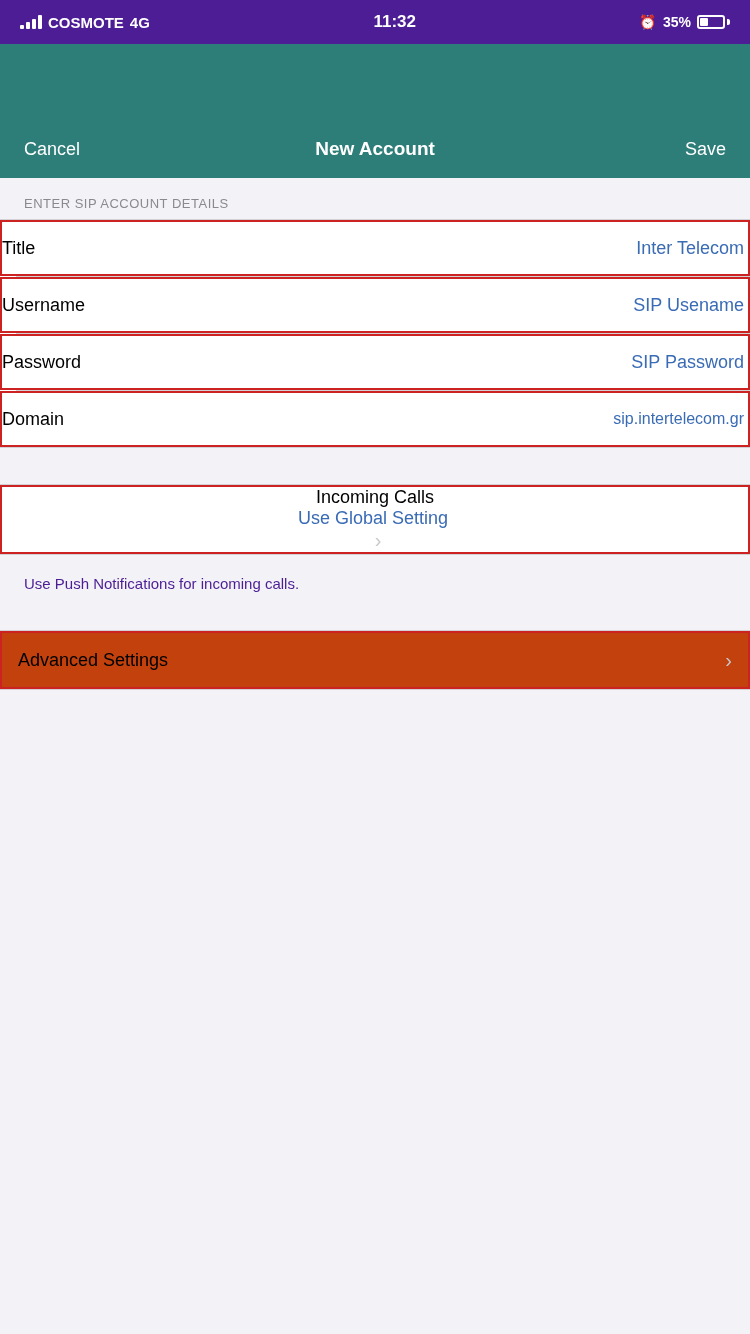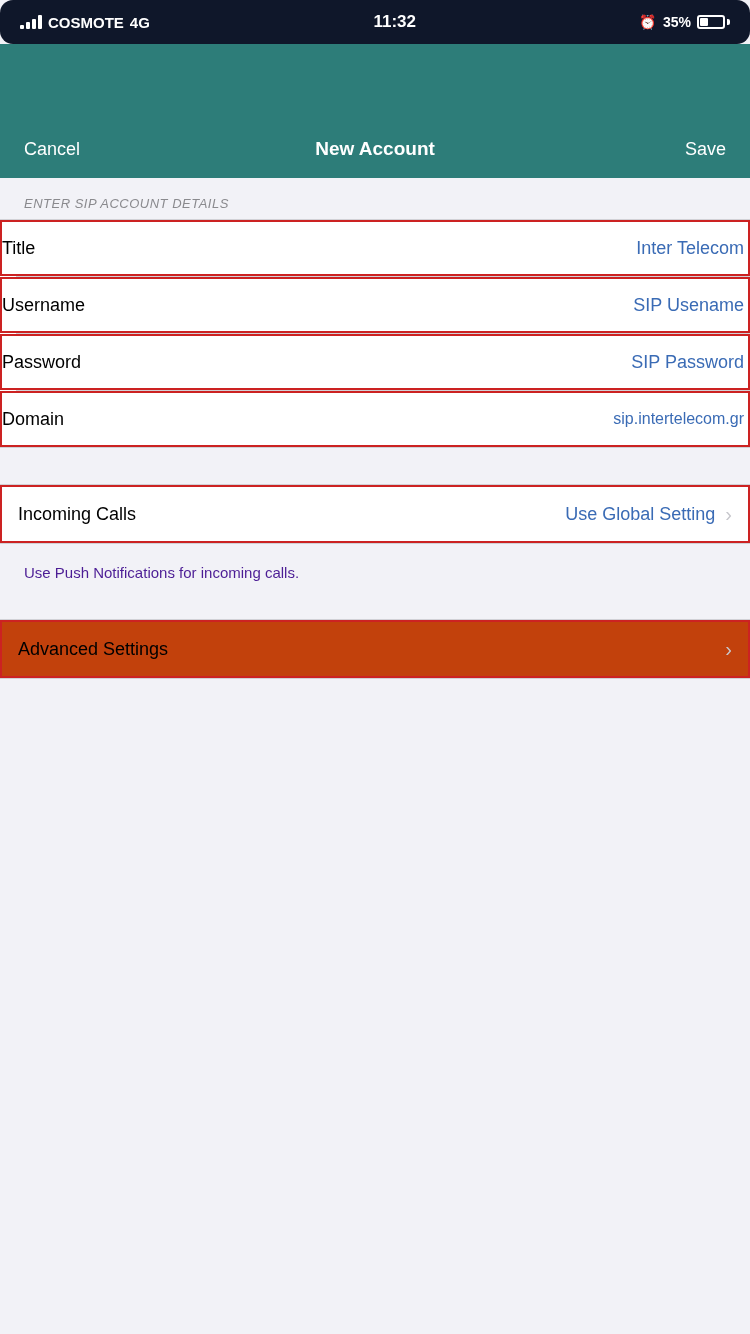--- a/index.html
+++ b/index.html
@@ -7,30 +7,29 @@
     body {
       width: 750px;
       min-height: 1334px;
       font-family: -apple-system, 'Helvetica Neue', Arial, sans-serif;
       background: #f2f2f7;
       overflow-x: hidden;
     }
 
     
     .status-bar {
-      background: #0f172a;
+      background: #4c1d95;
       height: 44px;
       display: flex;
       align-items: center;
       justify-content: space-between;
       padding: 0 20px;
       color: #fff;
       font-size: 15px;
       font-weight: 600;
-      border-radius: 13px;
     }
     .status-left {
       display: flex;
       align-items: center;
       gap: 6px;
     }
     .signal-bars {
       display: flex;
       align-items: flex-end;
       gap: 2px;
@@ -116,21 +115,20 @@
     }
 
     
     .section-header {
       padding: 18px 24px 8px;
       font-size: 13px;
       font-weight: 400;
       color: #8a8a8e;
       letter-spacing: 0.5px;
       text-transform: uppercase;
-      font-style: italic;
     }
 
     .form-section {
       background: #fff;
       border-top: 1px solid #d1d1d6;
       border-bottom: 1px solid #d1d1d6;
     }
 
     .form-row {
       display: flex;
@@ -183,20 +181,21 @@
       border-bottom: 1px solid #d1d1d6;
     }
 
     .incoming-row {
       display: flex;
       align-items: center;
       padding: 0 16px;
       min-height: 58px;
       border: 2px solid #cc2222;
       background: #fff;
+      flex-direction: column;
     }
 
     .incoming-label {
       font-size: 18px;
       font-weight: 400;
       color: #000;
       flex-shrink: 0;
     }
 
     .incoming-value {

